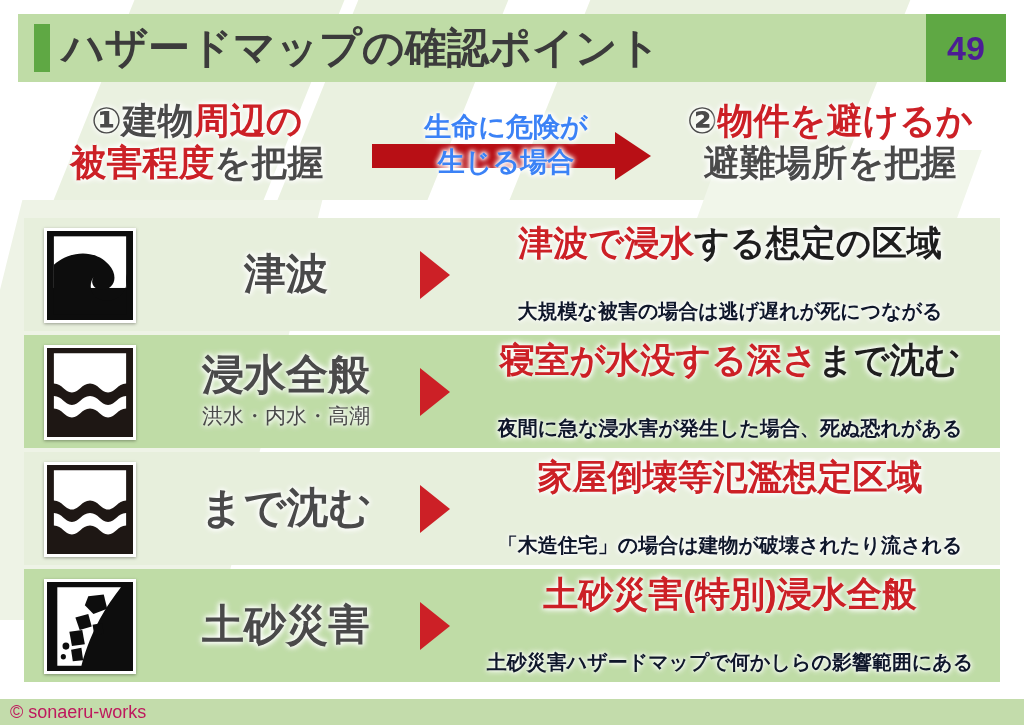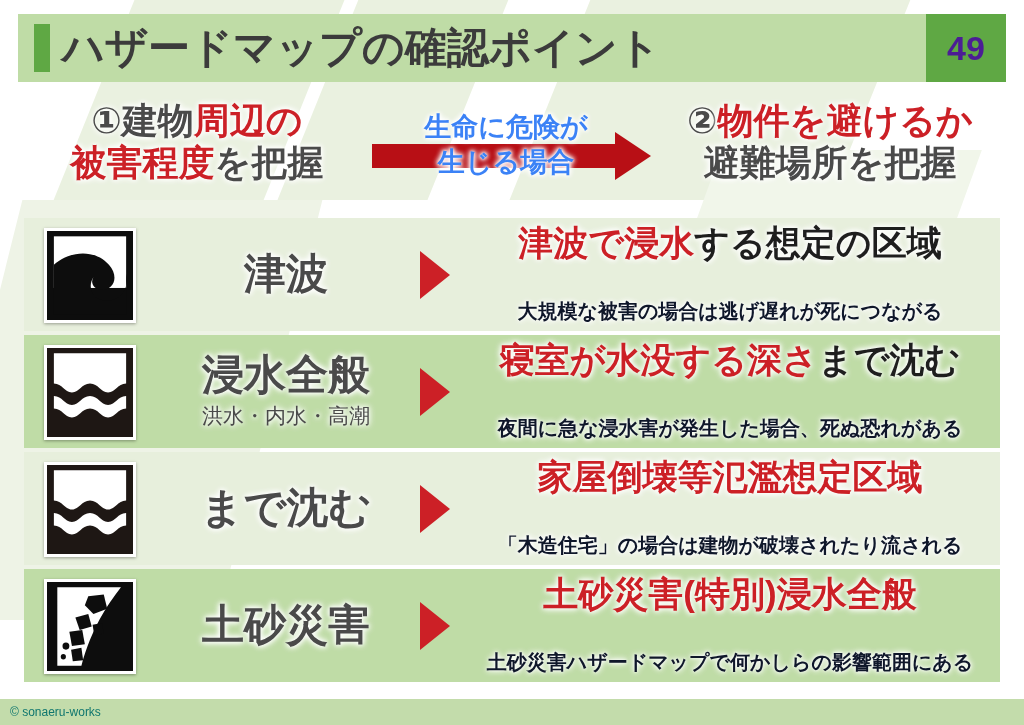--- a/index.html
+++ b/index.html
@@ -245,22 +245,22 @@
     position: absolute;
     left: 0; bottom: 0;
     width: 1024px; height: 26px;
     background: #c3dcab;
     z-index: 7;
   }
   #footer-text {
     position: absolute;
     left: 10px; top: 50%;
     transform: translateY(-50%);
-    font-size: 12px;
-    color: #0f766e;
+    font-size: 18px;
+    color: #be185d;
   }
 </style>
 </head>
 <body>
 
 <div id="slide">
 
   <div class="wm wm-a"></div>
   <div class="wm wm-b"></div>
   <div class="wm wm-c"></div>

